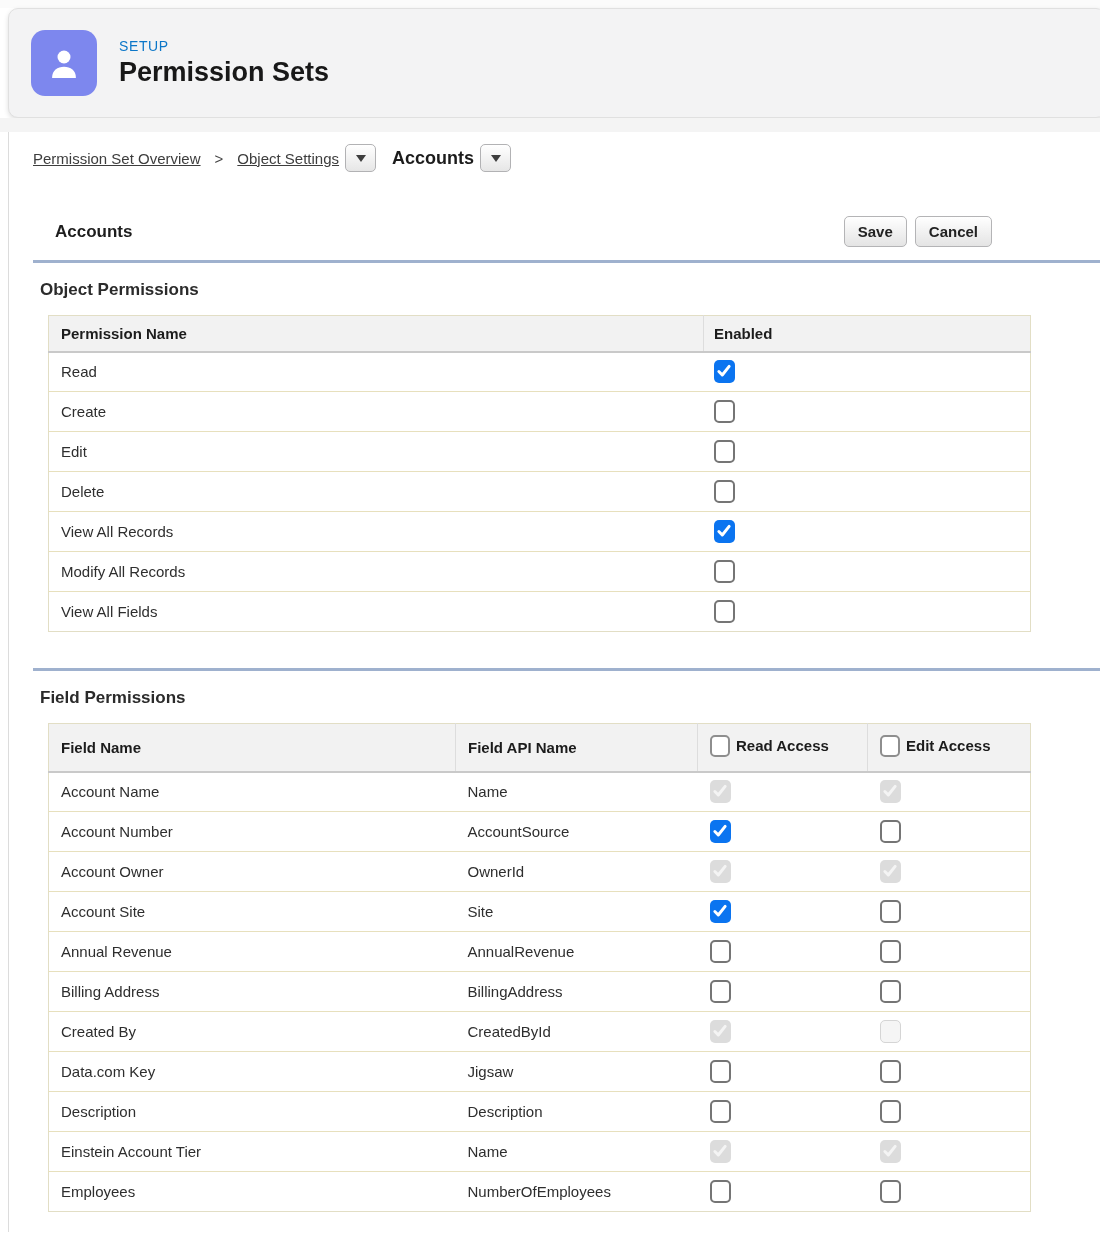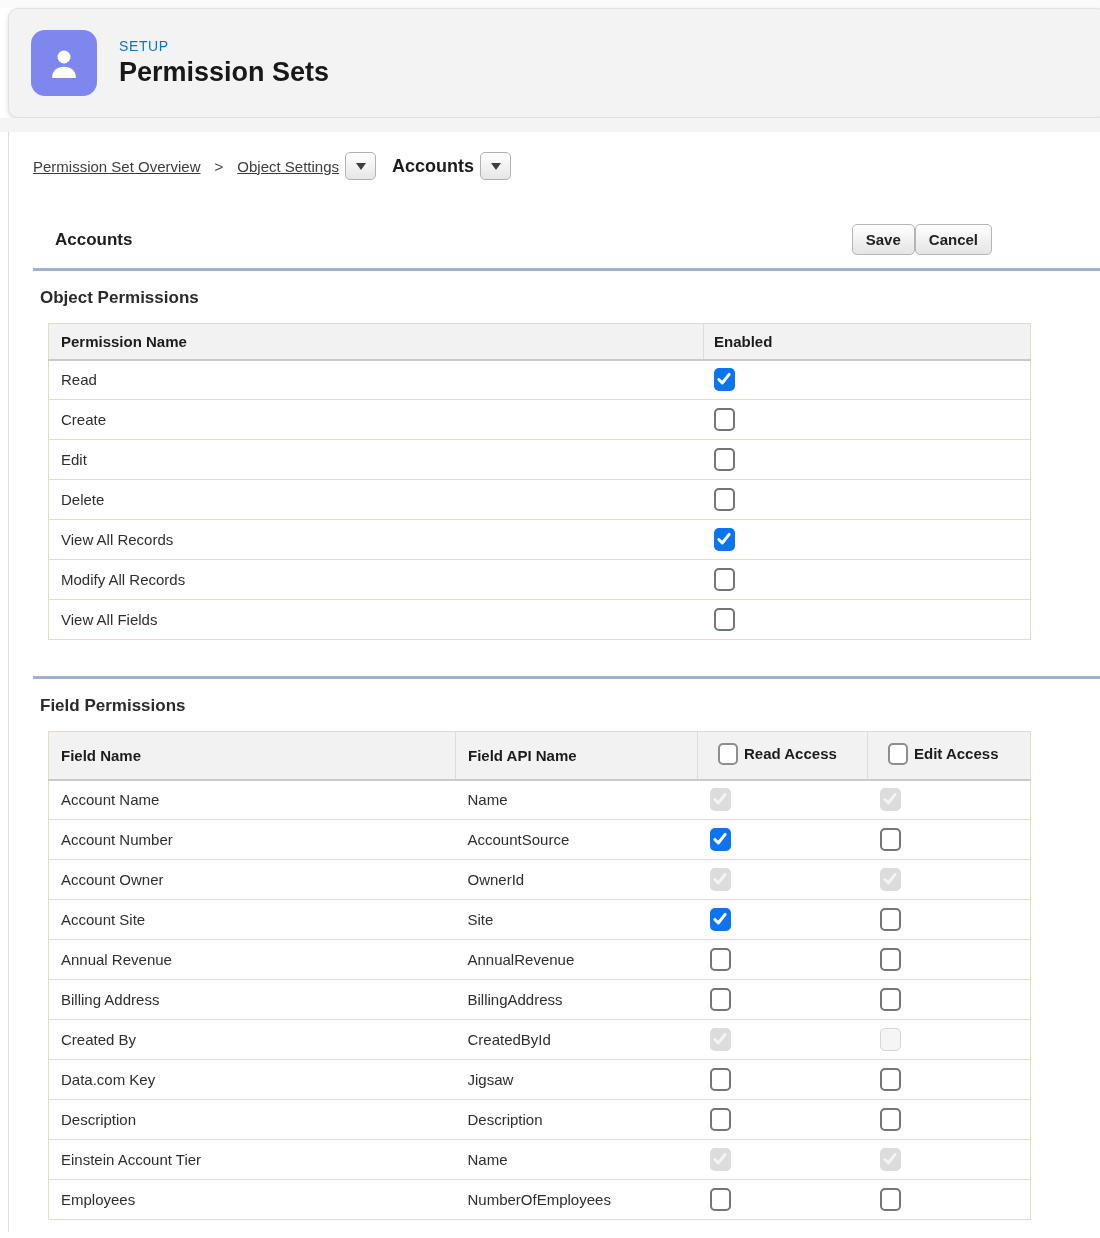--- a/index.html
+++ b/index.html
@@ -44,21 +44,21 @@
   .gray-band { height: 14px; background: #f4f4f4; }
 
   
   .main {
     margin-left: 8px;
     border-left: 1px solid #dcdcdc;
     padding: 12px 0 0 24px;
     min-height: 1100px;
   }
 
-  .breadcrumb { display: flex; align-items: center; margin-top: 8px; }
+  .breadcrumb { display: flex; align-items: center; margin-top: 0; }
   .crumb-link {
     font-size: 15px; color: #3d3d3d; text-decoration: underline; cursor: pointer;
   }
   .crumb-sep { margin: 0 14px; font-size: 15px; color: #444; }
   .crumb-current { font-size: 18px; font-weight: bold; color: #1c1c1c; margin-left: 16px; }
   .dd-btn {
     margin-left: 6px;
     width: 31px; height: 28px;
     background: linear-gradient(#ffffff, #e6e6e6);
     border: 1px solid #b2b2b4;
@@ -70,21 +70,21 @@
     width: 0; height: 0;
     border-left: 5px solid transparent; border-right: 5px solid transparent;
     border-top: 7px solid #3e3e3e;
   }
 
   .heading-row {
     display: flex; align-items: center; justify-content: space-between;
     margin-top: 44px; padding-left: 22px; padding-right: 108px;
   }
   .entity-title { font-size: 17px; font-weight: bold; color: #1d1d1d; }
-  .btn-group { display: flex; }
+  .btn-group { display: flex; gap: 8px; }
   .btn {
     background: linear-gradient(#ffffff, #e4e4e4);
     border: 1px solid #b4b4b6;
     border-radius: 5px;
     font-family: inherit;
     font-weight: bold; font-size: 15px; color: #222;
     padding: 6px 13px; cursor: pointer;
   }
 
   .divider { height: 3px; background: var(--divider); margin-top: 13px; }
@@ -109,21 +109,21 @@
   table.perm th:last-child { border-right: none; }
   #object-table th { height: 36px; }
   #field-table th { height: 48px; }
   table.perm td {
     background: #fff;
     border-top: 1px solid var(--rowline);
     font-size: 15px; color: #2e2e2e;
     height: 40px; padding: 0 0 0 12px;
   }
   table.perm tr:first-child td { border-top: none; }
-  .th-cb { display: inline-flex; align-items: center; gap: 6px; margin-left: 8px; }
+  .th-cb { display: inline-flex; align-items: center; gap: 6px; }
 
   
   .cb {
     display: inline-block; width: 21px; height: 23px;
     border-radius: 5px; position: relative; vertical-align: middle;
   }
   .cb svg { position: absolute; left: 2px; top: 3px; width: 16px; height: 16px; }
   .cb.checked { background: var(--accent); }
   .cb.checked svg path { stroke: #ffffff; }
   .cb.unchecked { background: #fff; border: 2px solid #757575; }

